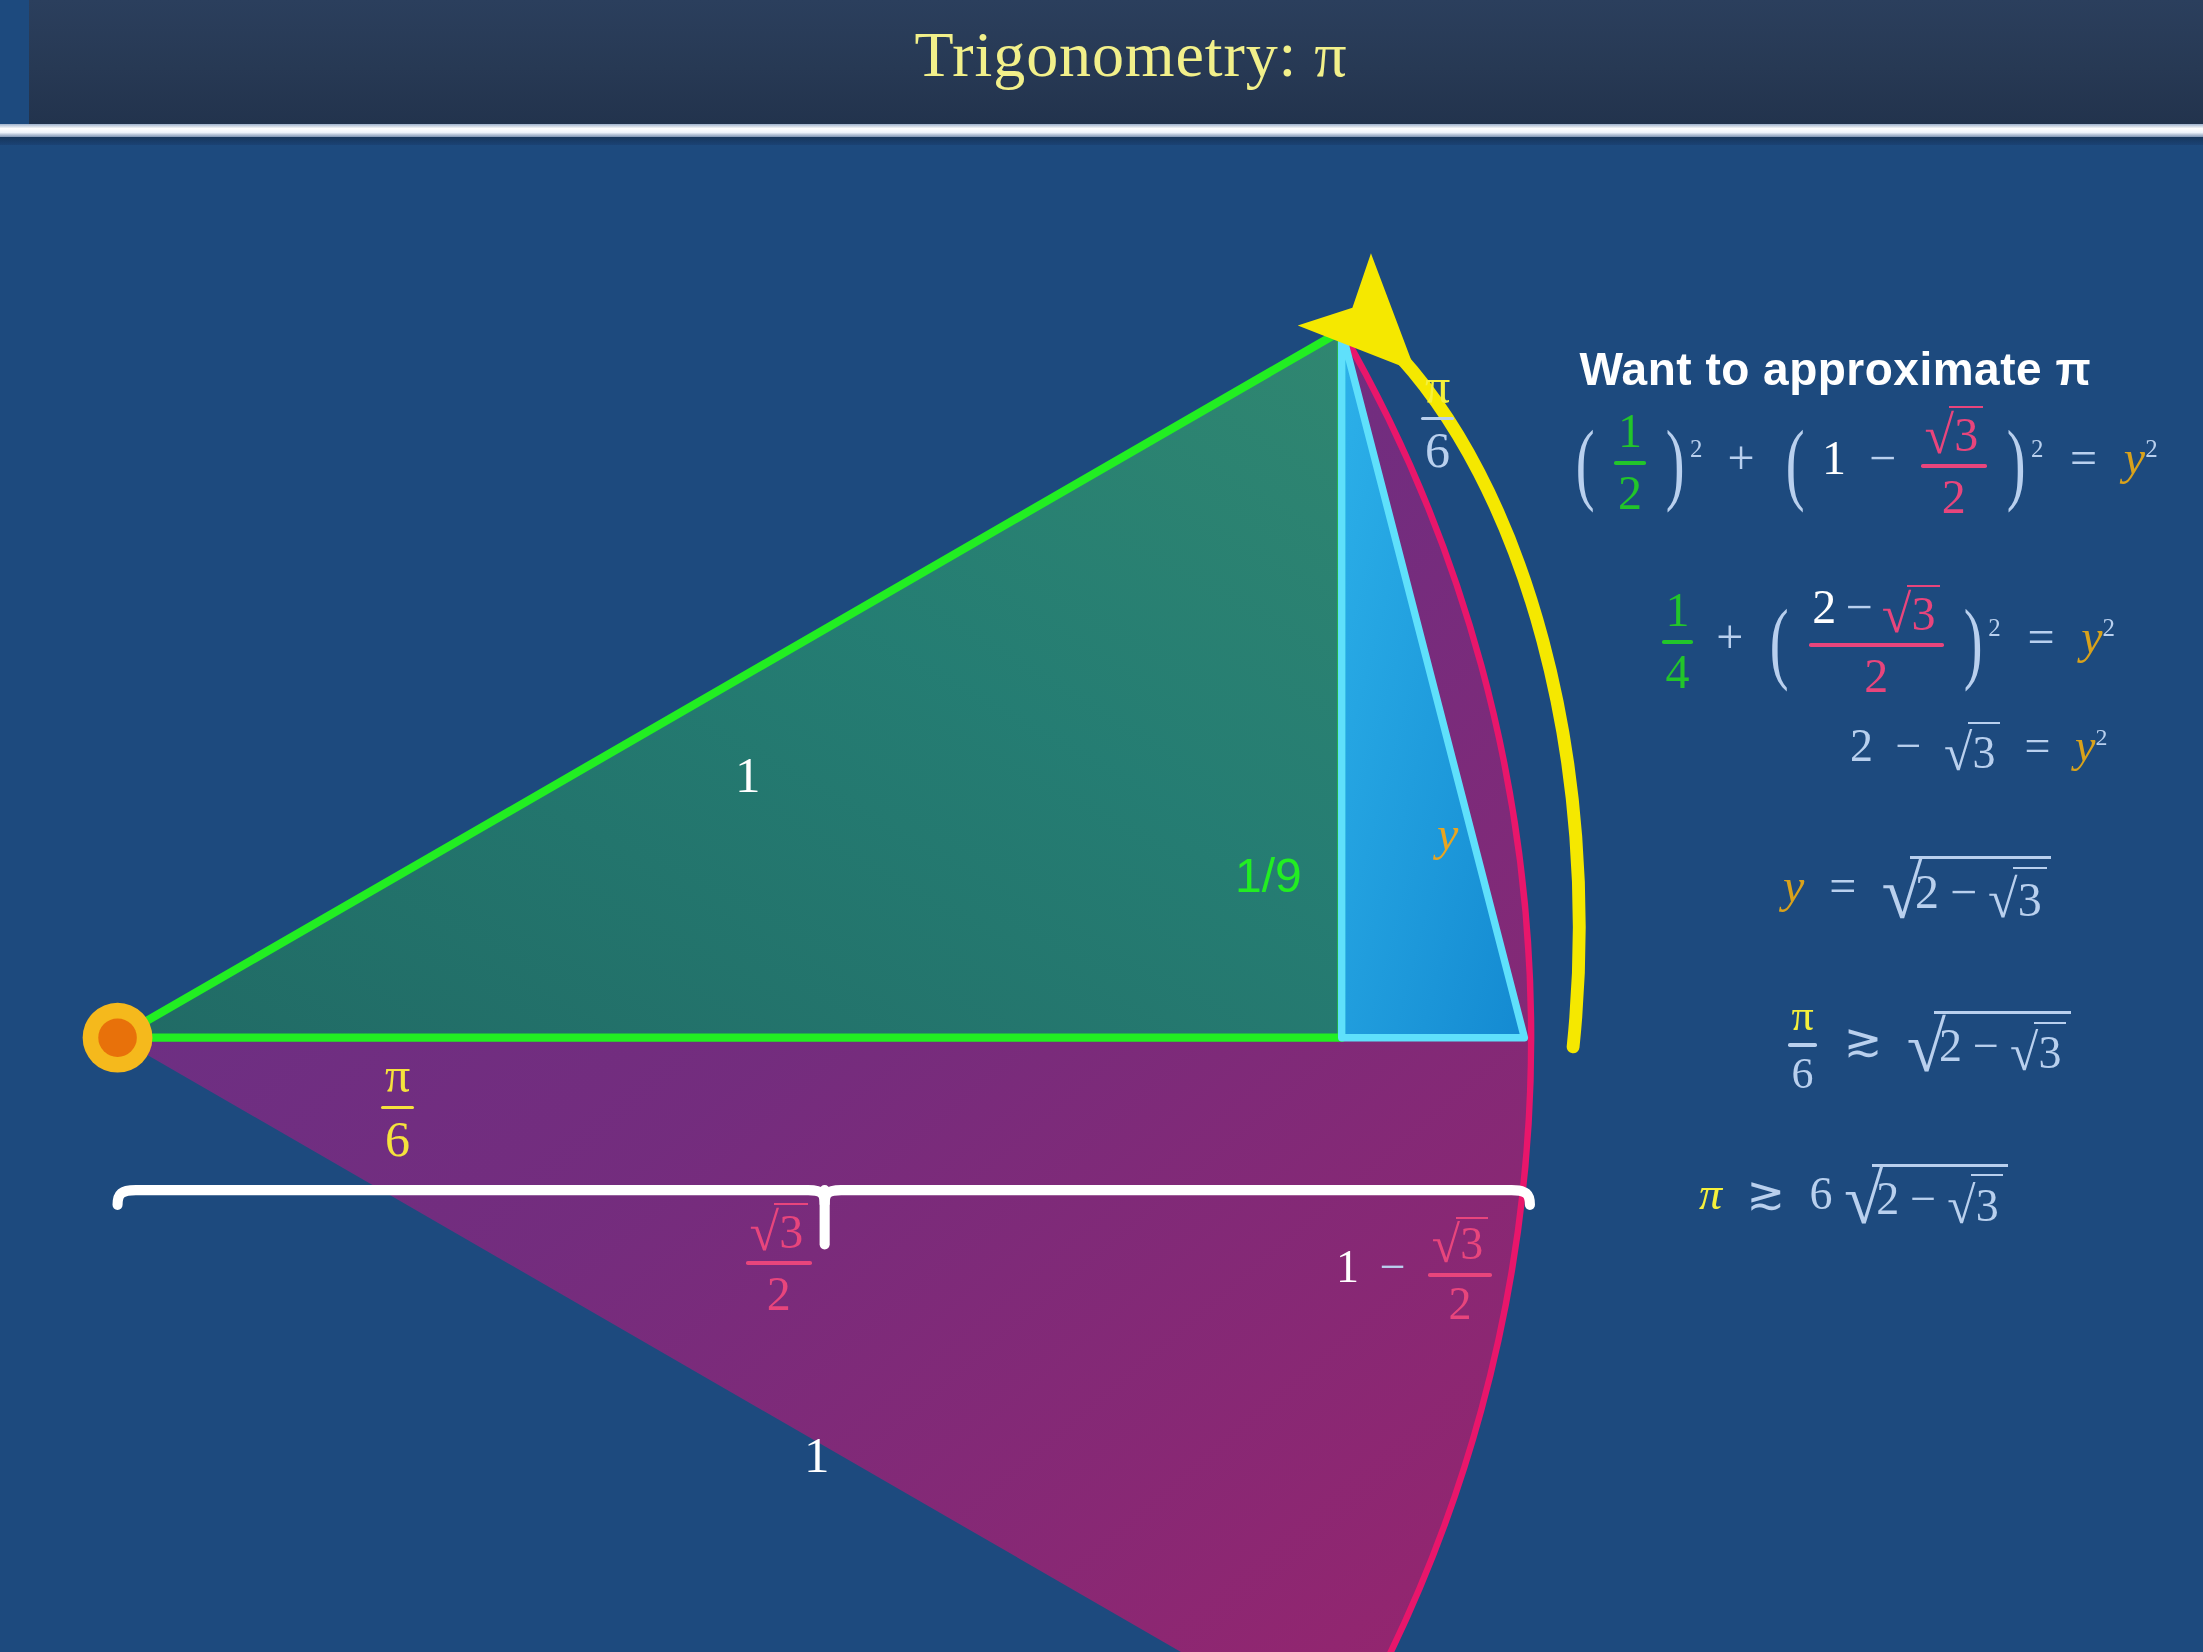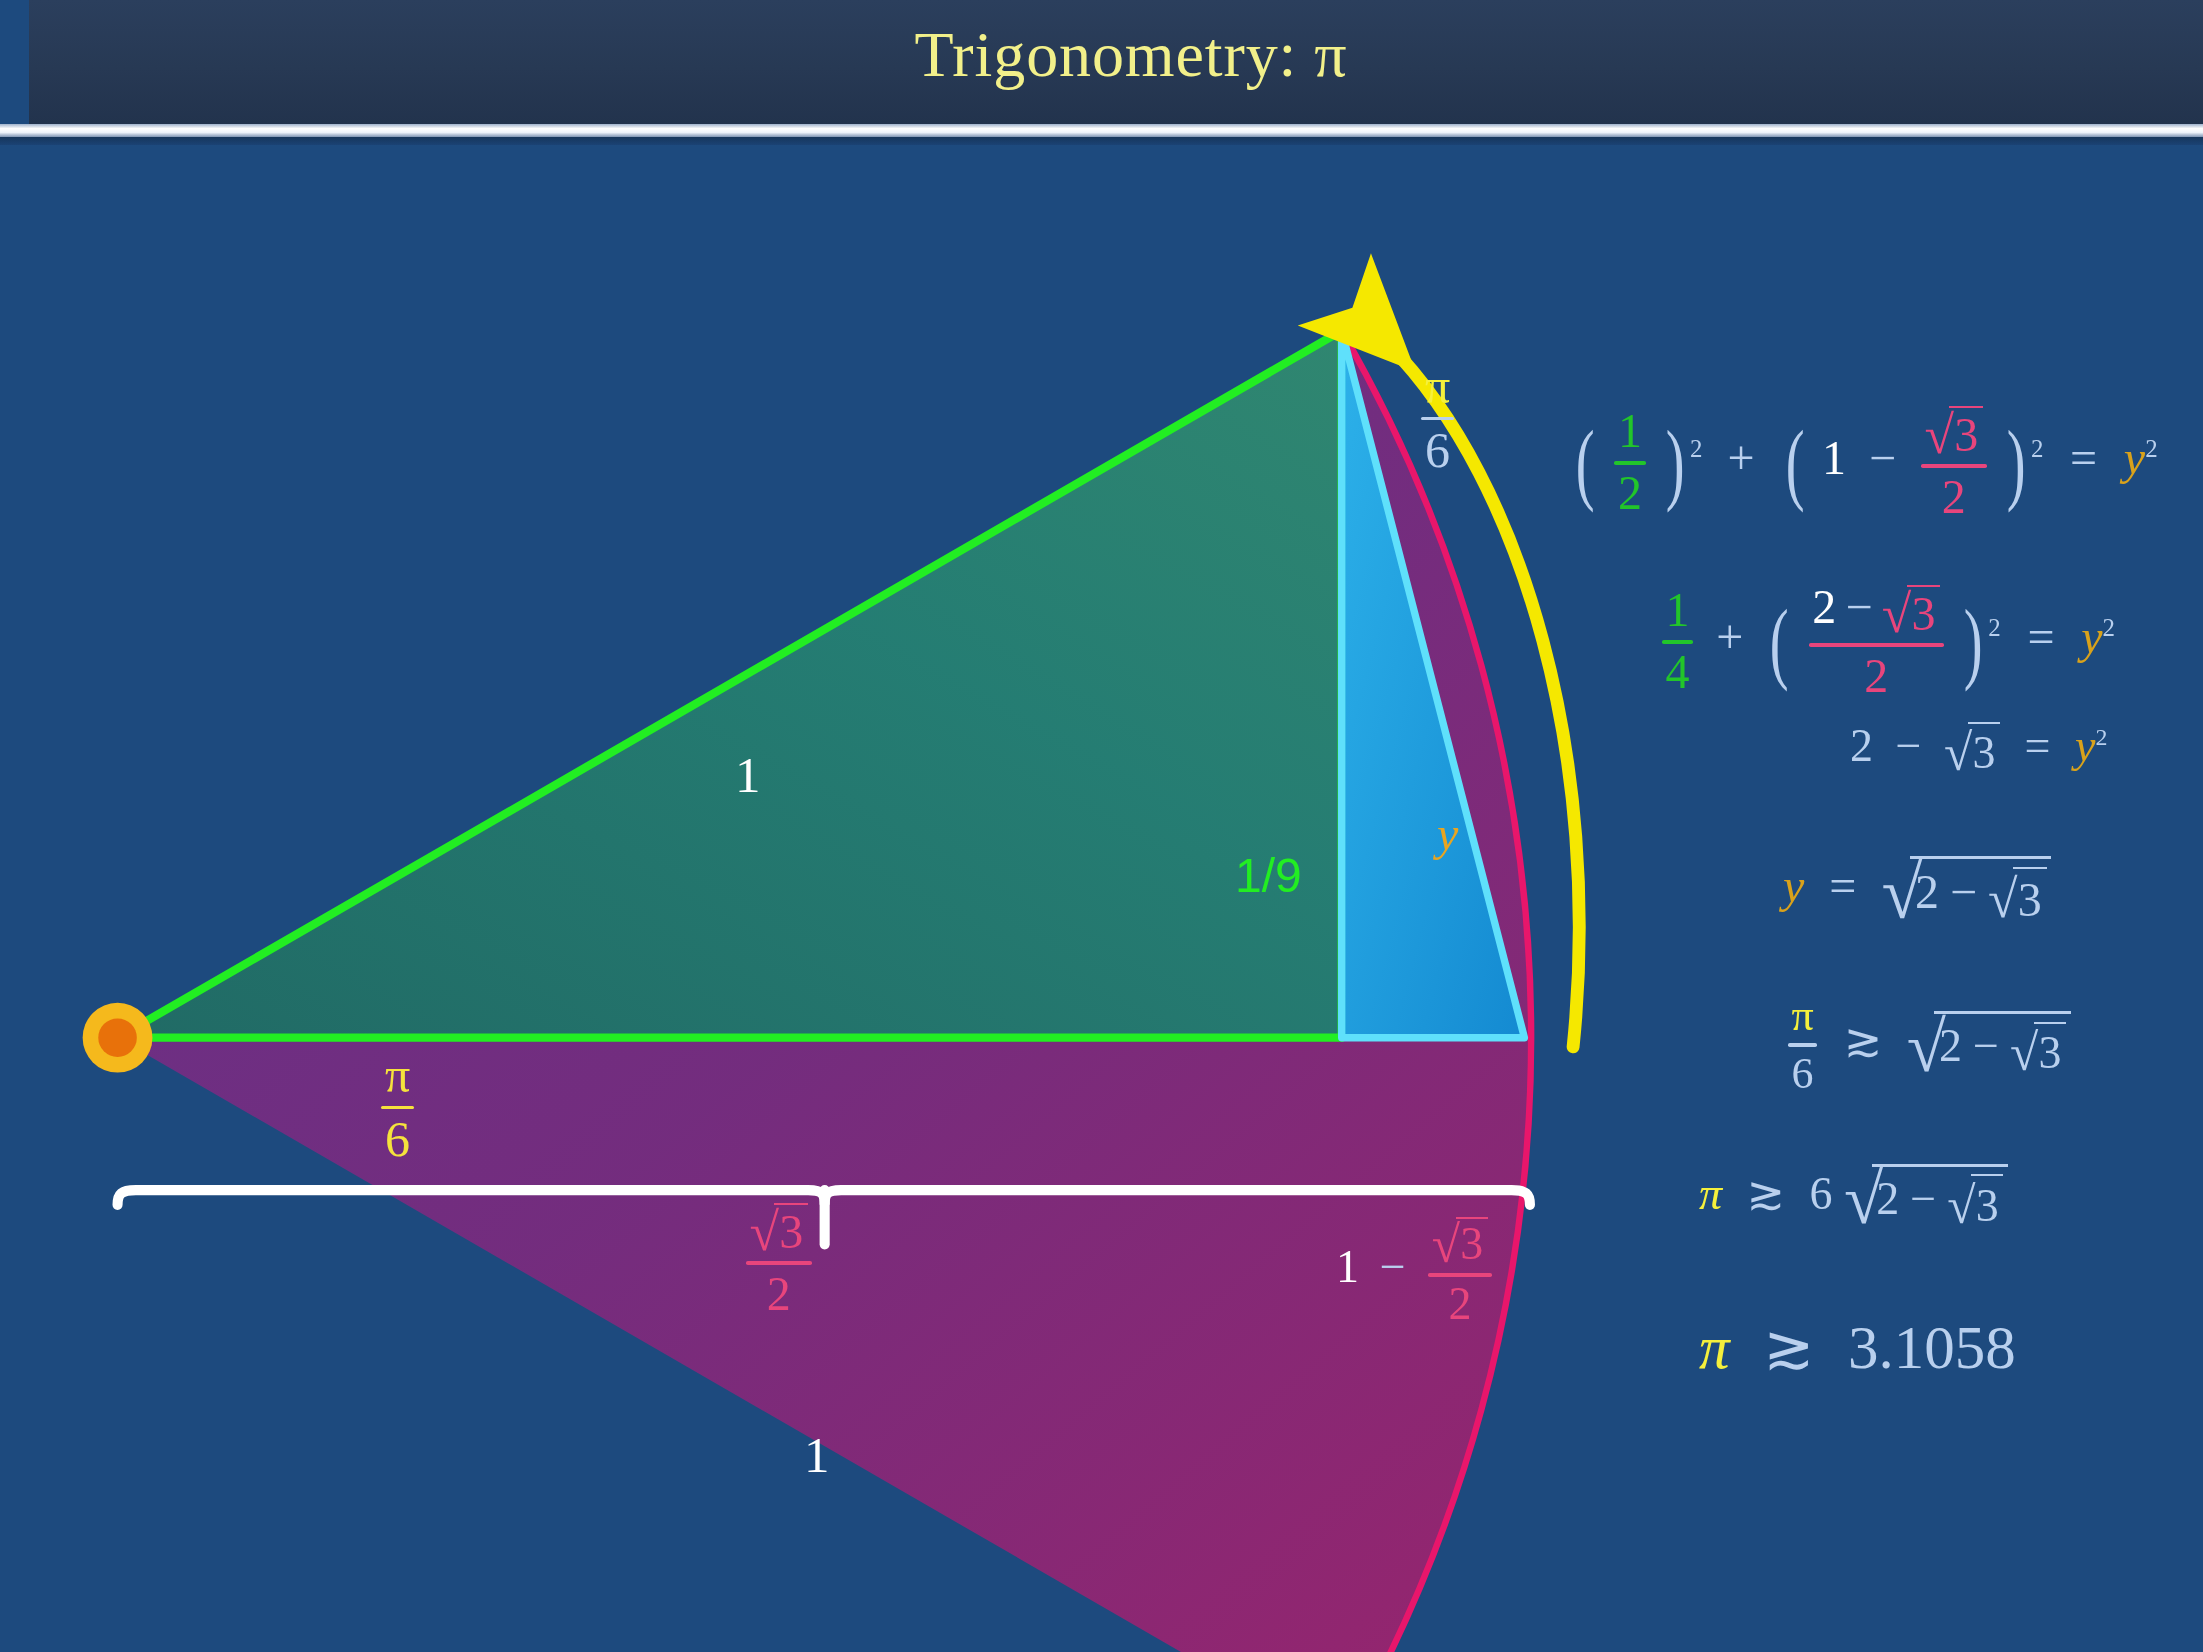--- a/index.html
+++ b/index.html
@@ -178,20 +178,21 @@
     </span>
     <span class="bar"></span>
     <span class="den">2</span>
   </span>
 </div>
 
 <div class="dlab" style="left:804px;top:1281px;font-size:51px;color:#ffffff;">1</div>
 
 <div id="panel">
 
+  <div class="eqrow want">Want to approximate π</div>
 
   <div class="eqrow eq" style="left:9.2px;top:62px;font-size:48px;">
     <span class="paren">(</span>
     <span class="frac greenbar" style="color:#22c52a;">
       <span class="num">1</span>
       <span class="bar"></span>
       <span class="den">2</span>
     </span>
     <span class="paren">)</span><span class="sup">2</span>
     <span class="lb" style="padding:0 13px;">+</span>
@@ -260,21 +261,16 @@
 
   <div class="eqrow eq" style="left:138px;top:822px;font-size:46px;">
     <span class="yel" style="font-style:italic;">π</span>
     <span class="lb" style="padding:0 13px;">≳</span>
     <span class="lb">6</span>
     <span class="rad big"><span class="sym">√</span><span class="bod">
       <span class="lb">2</span><span class="lb" style="padding:0 11px;">−</span><span class="rad small"><span class="sym">√</span><span class="bod">3</span></span>
     </span></span>
   </div>
 
-  <div class="eqrow eq" style="left:138px;top:969px;font-size:61px;">
-    <span class="yel" style="font-style:italic;">π</span>
-    <span class="lb" style="padding:0 18.4px;">≳</span>
-    <span class="lb">3.1058</span>
-  </div>
 </div>
 
 </div>
 
 
 </body></html>

